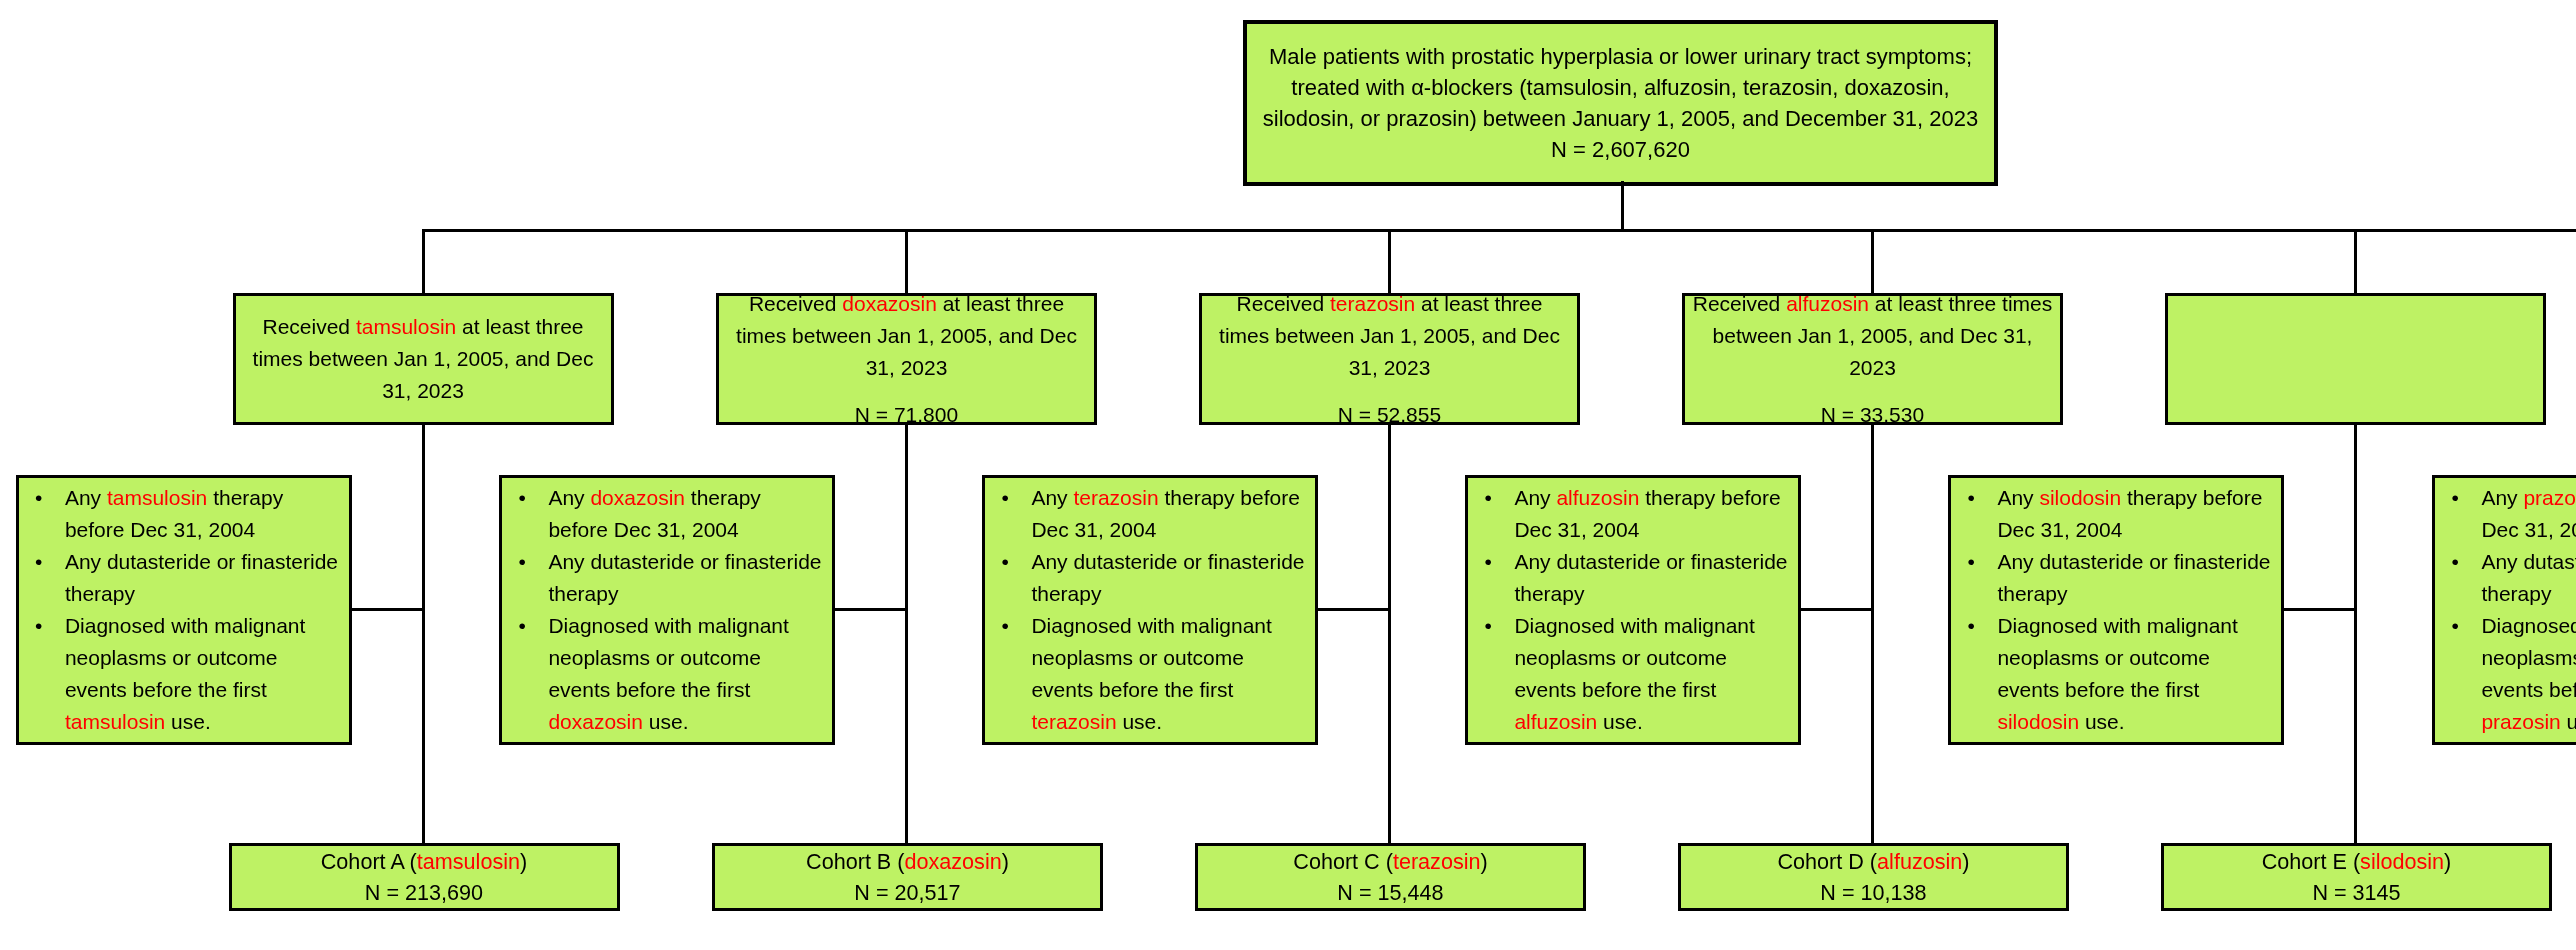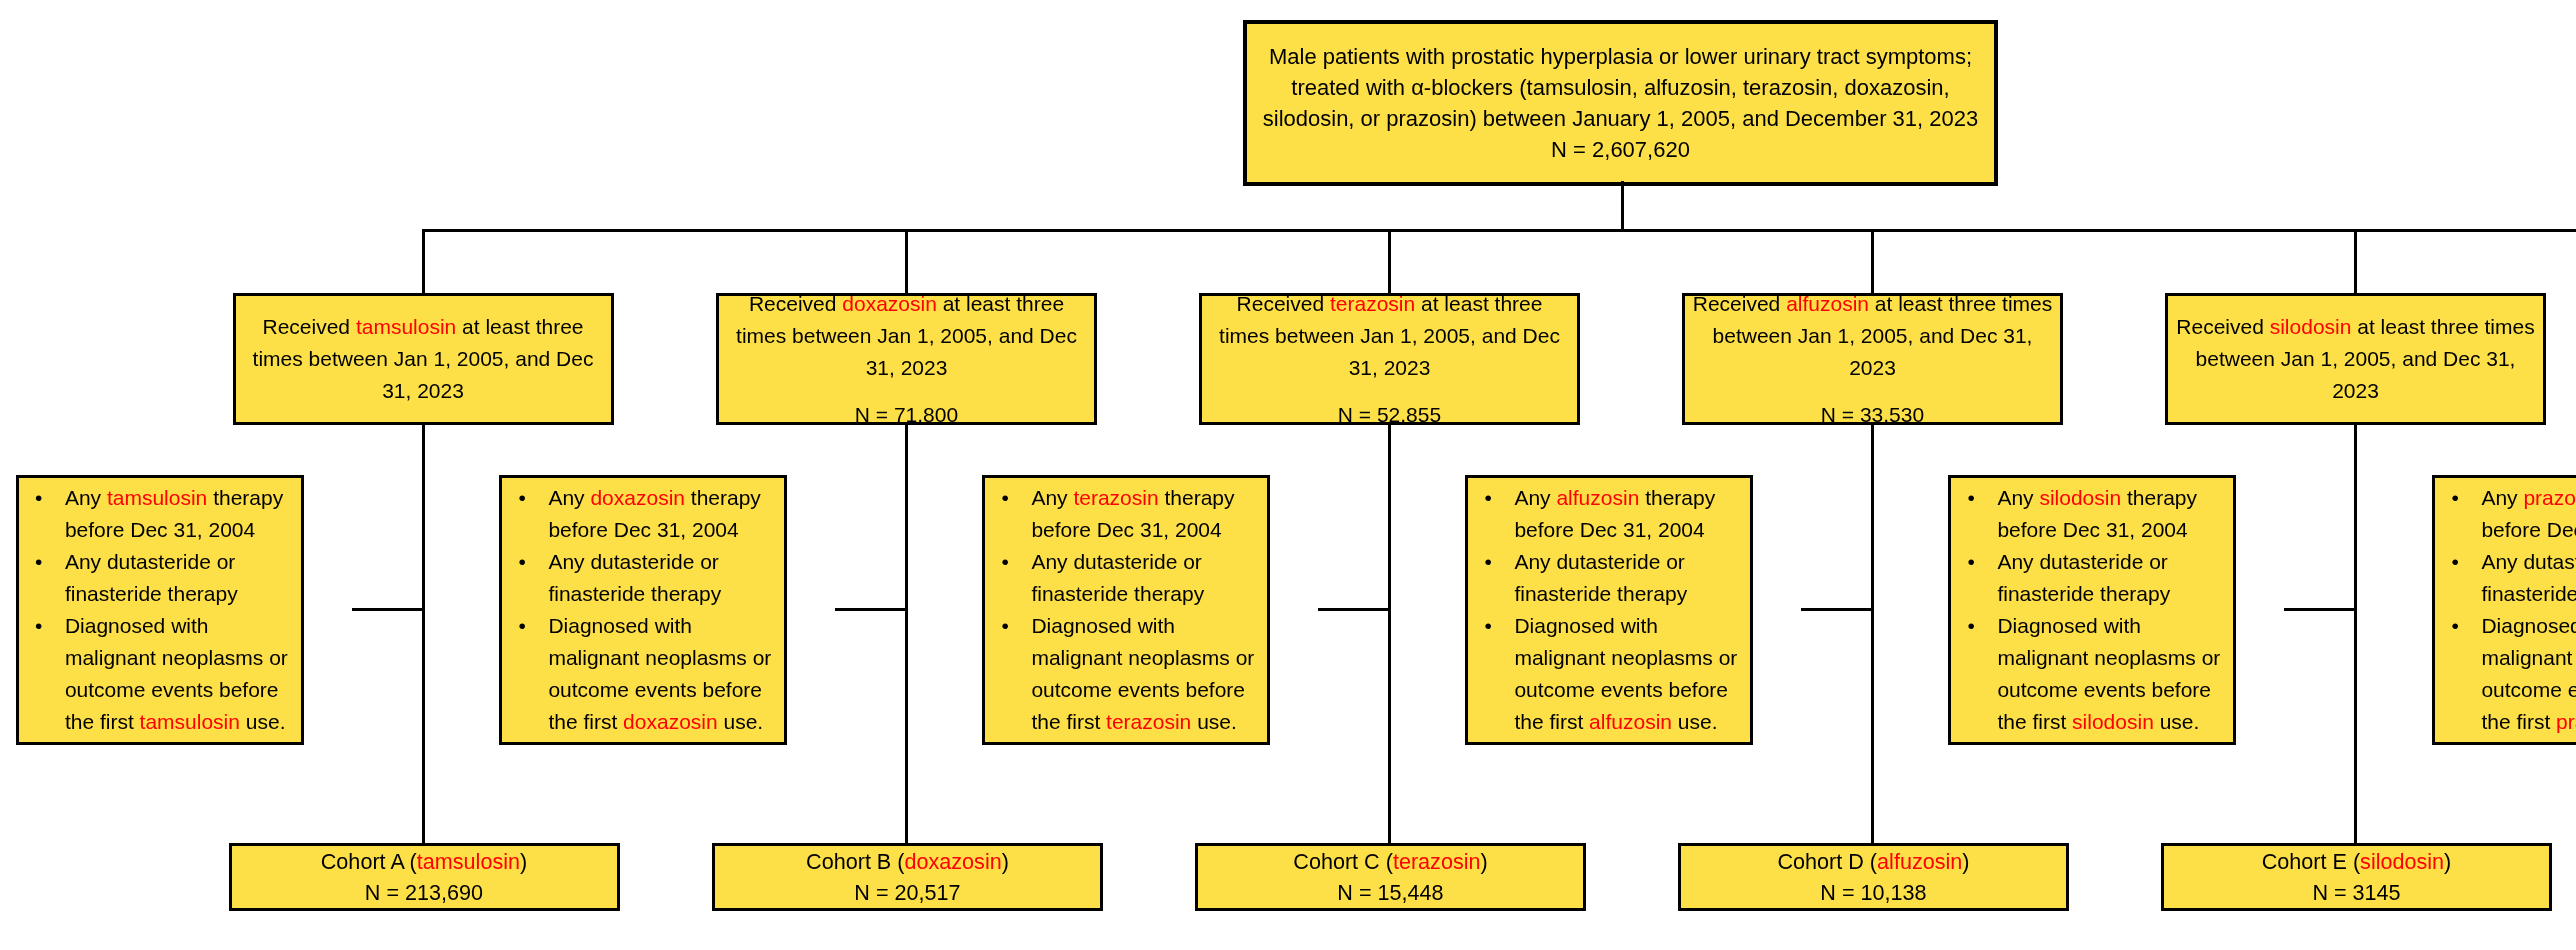--- a/index.html
+++ b/index.html
@@ -7,21 +7,21 @@
     position:relative;
     width:3046px;
     height:950px;
     background:#ffffff;
     font-family:"Liberation Sans", sans-serif;
     color:#000000;
     overflow:hidden;
   }
   .box{
     position:absolute;
-    background:#fde047;
+    background:#bef264;
     border:3.6px solid #000000;
     box-sizing:border-box;
     display:flex;
     flex-direction:column;
     justify-content:center;
     align-items:center;
     text-align:center;
   }
   .line{position:absolute;background:#000000;}
   .red{color:#ff0000;}
@@ -42,21 +42,21 @@
   .mid-line{left:406px; top:422px; width:3.1px; height:421px;}
   .excl-conn{left:336px; top:608px; width:72px; height:3.1px;}
 
   .received{
     left:217px; top:293px; width:381px; height:132px;
     font-size:21px; line-height:32px;
     padding:0 7.2px;
     gap:15px;
   }
   .exclusion{
-    left:0; top:475px; width:288px; height:270px;
+    left:0; top:475px; width:336px; height:270px;
     justify-content:center;
     align-items:flex-start;
     text-align:left;
   }
   .exclusion ul{list-style:none;margin:0;padding:0 6.2px 0 13.4px;}
   .exclusion li{
     position:relative;
     padding-left:33px;
     font-size:21px; line-height:32px;
   }
@@ -188,21 +188,20 @@
 
   </div>
 
   <div class="branch" style="left: 1948px;">
 
     <div class="line drop-line"></div>
     <div class="line mid-line"></div>
     <div class="line excl-conn"></div>
 
     <div class="box received">
-      <span class="bt"><span>Received </span><span class="red">silodosin</span><span> at least three times between Jan 1, 2005, and Dec 31, 2023</span></span>
     </div>
 
     <div class="box exclusion">
       <ul>
         <li><span>Any </span><span class="red">silodosin</span><span> therapy before Dec 31, 2004</span></li>
         <li>Any dutasteride or finasteride therapy</li>
         <li><span>Diagnosed with malignant neoplasms or outcome events before the first </span><span class="red">silodosin</span><span> use.</span></li>
       </ul>
     </div>
 

